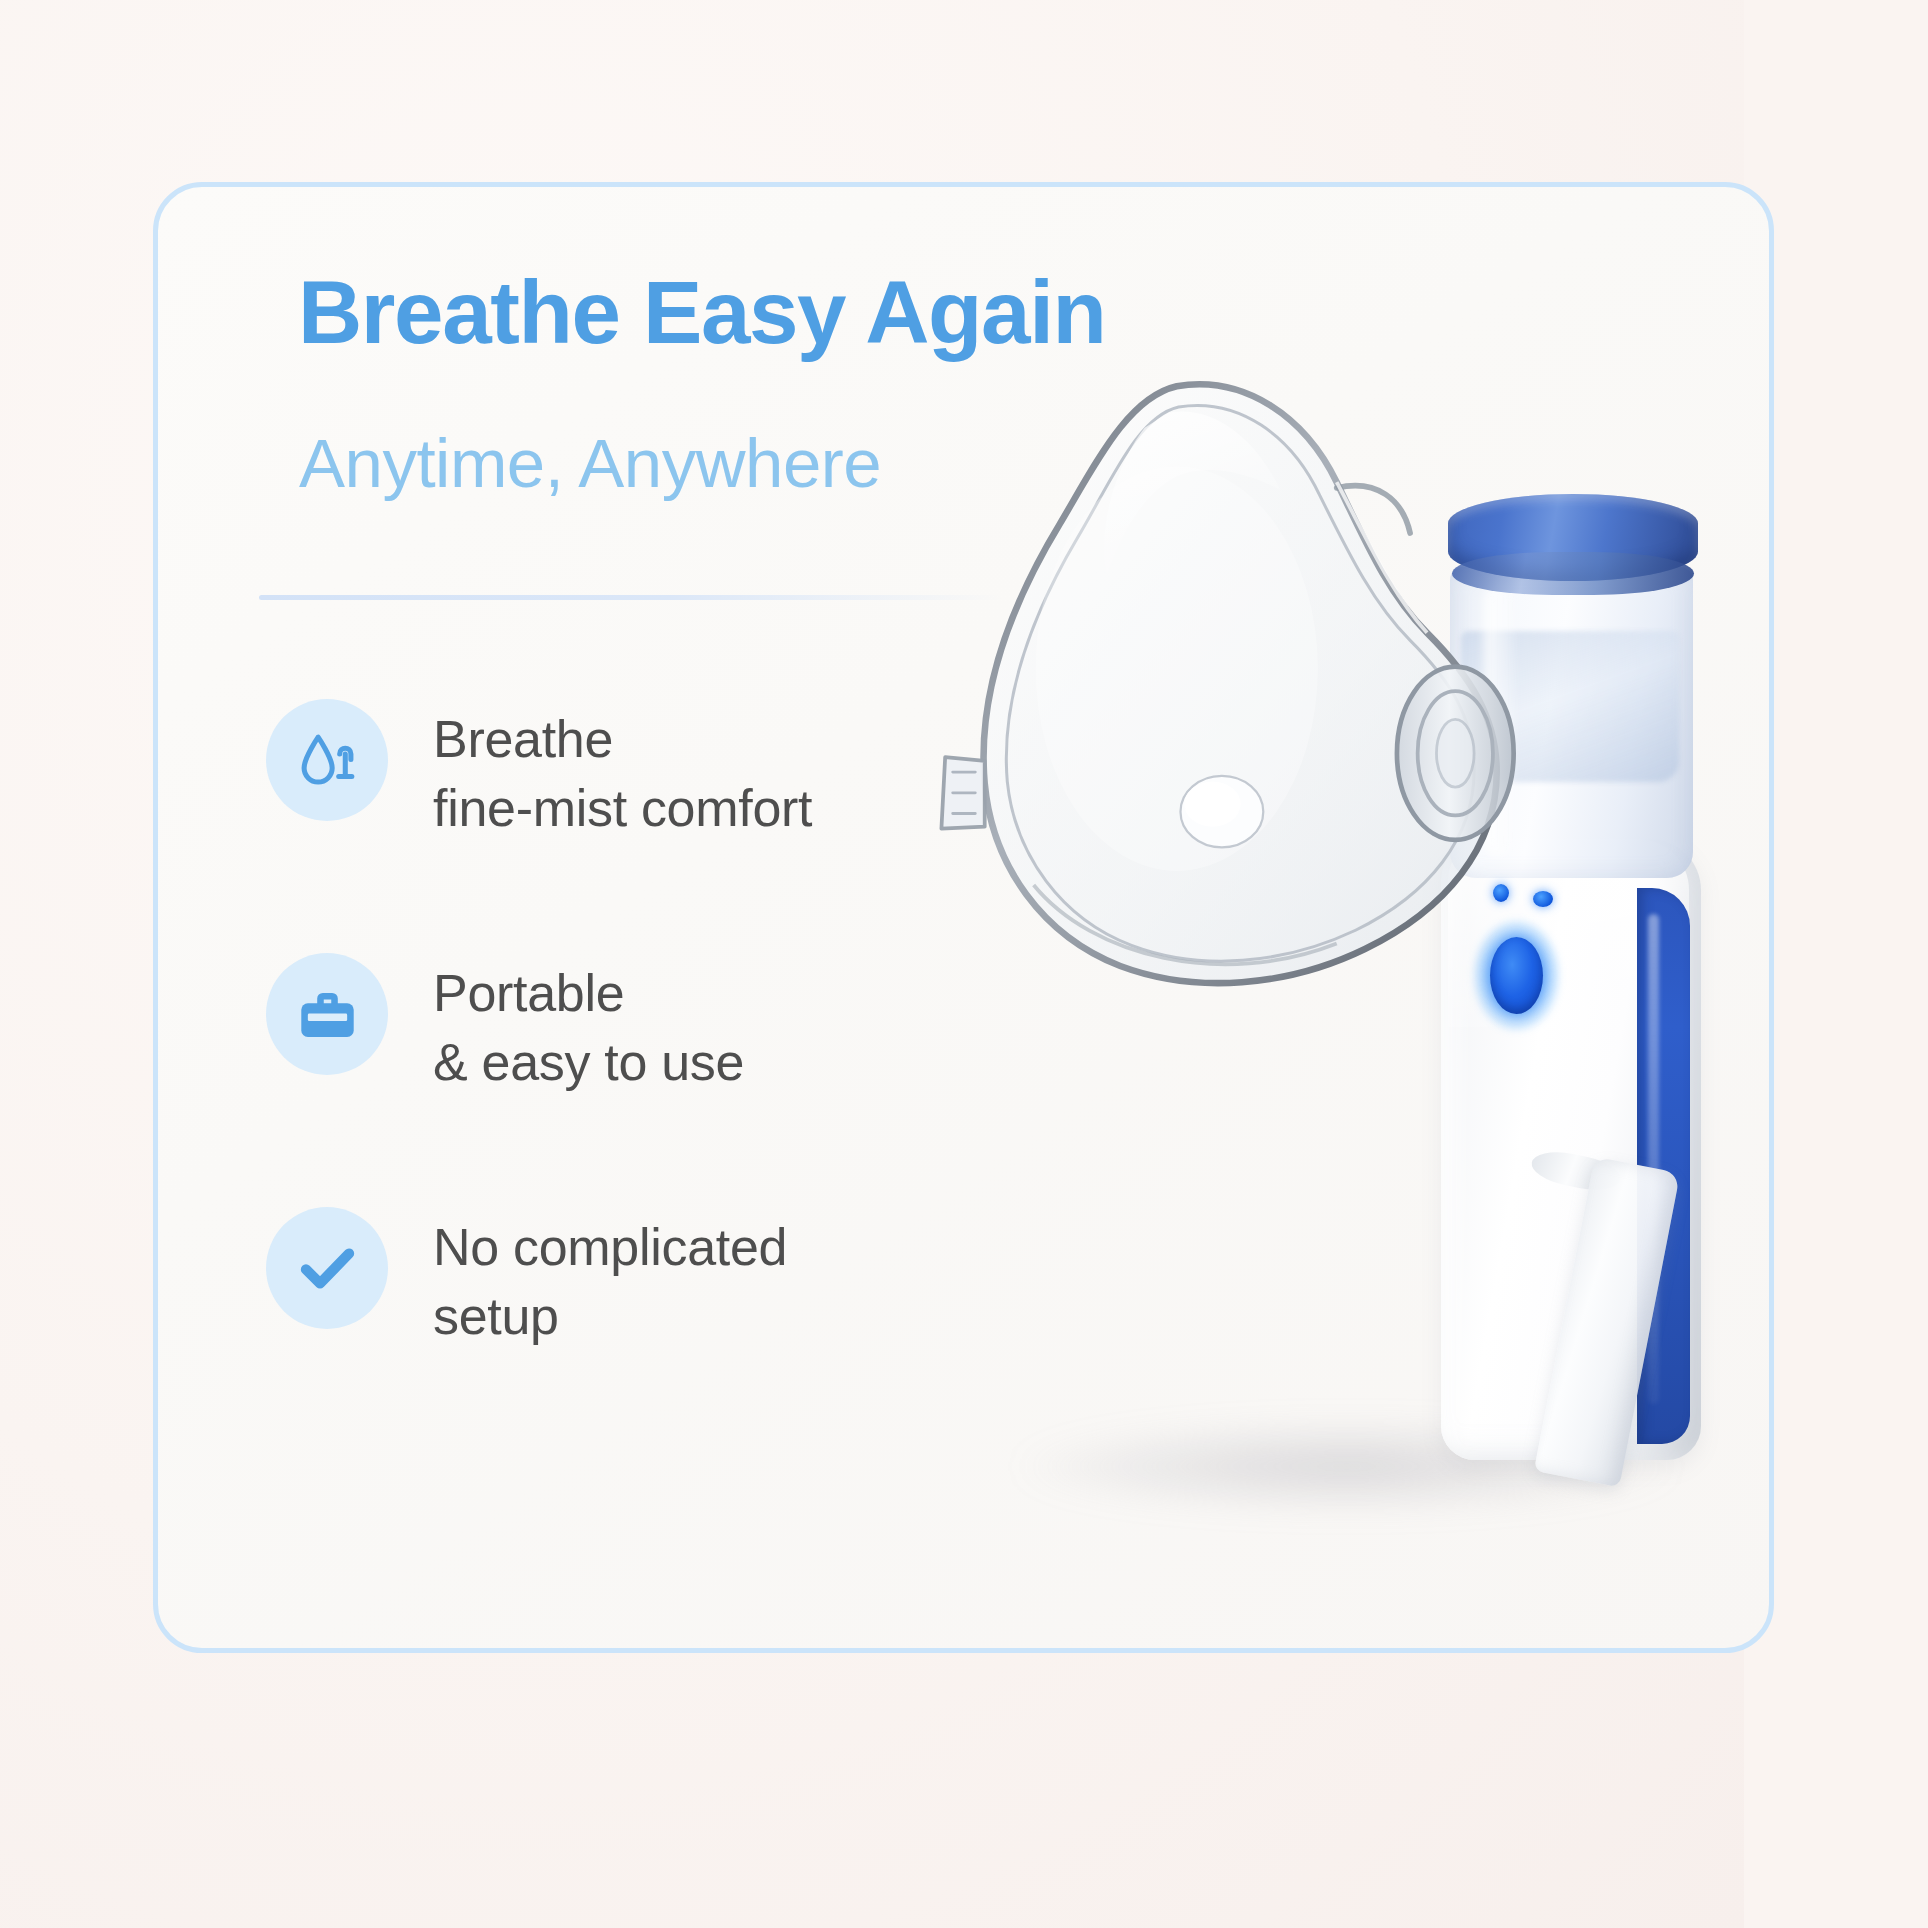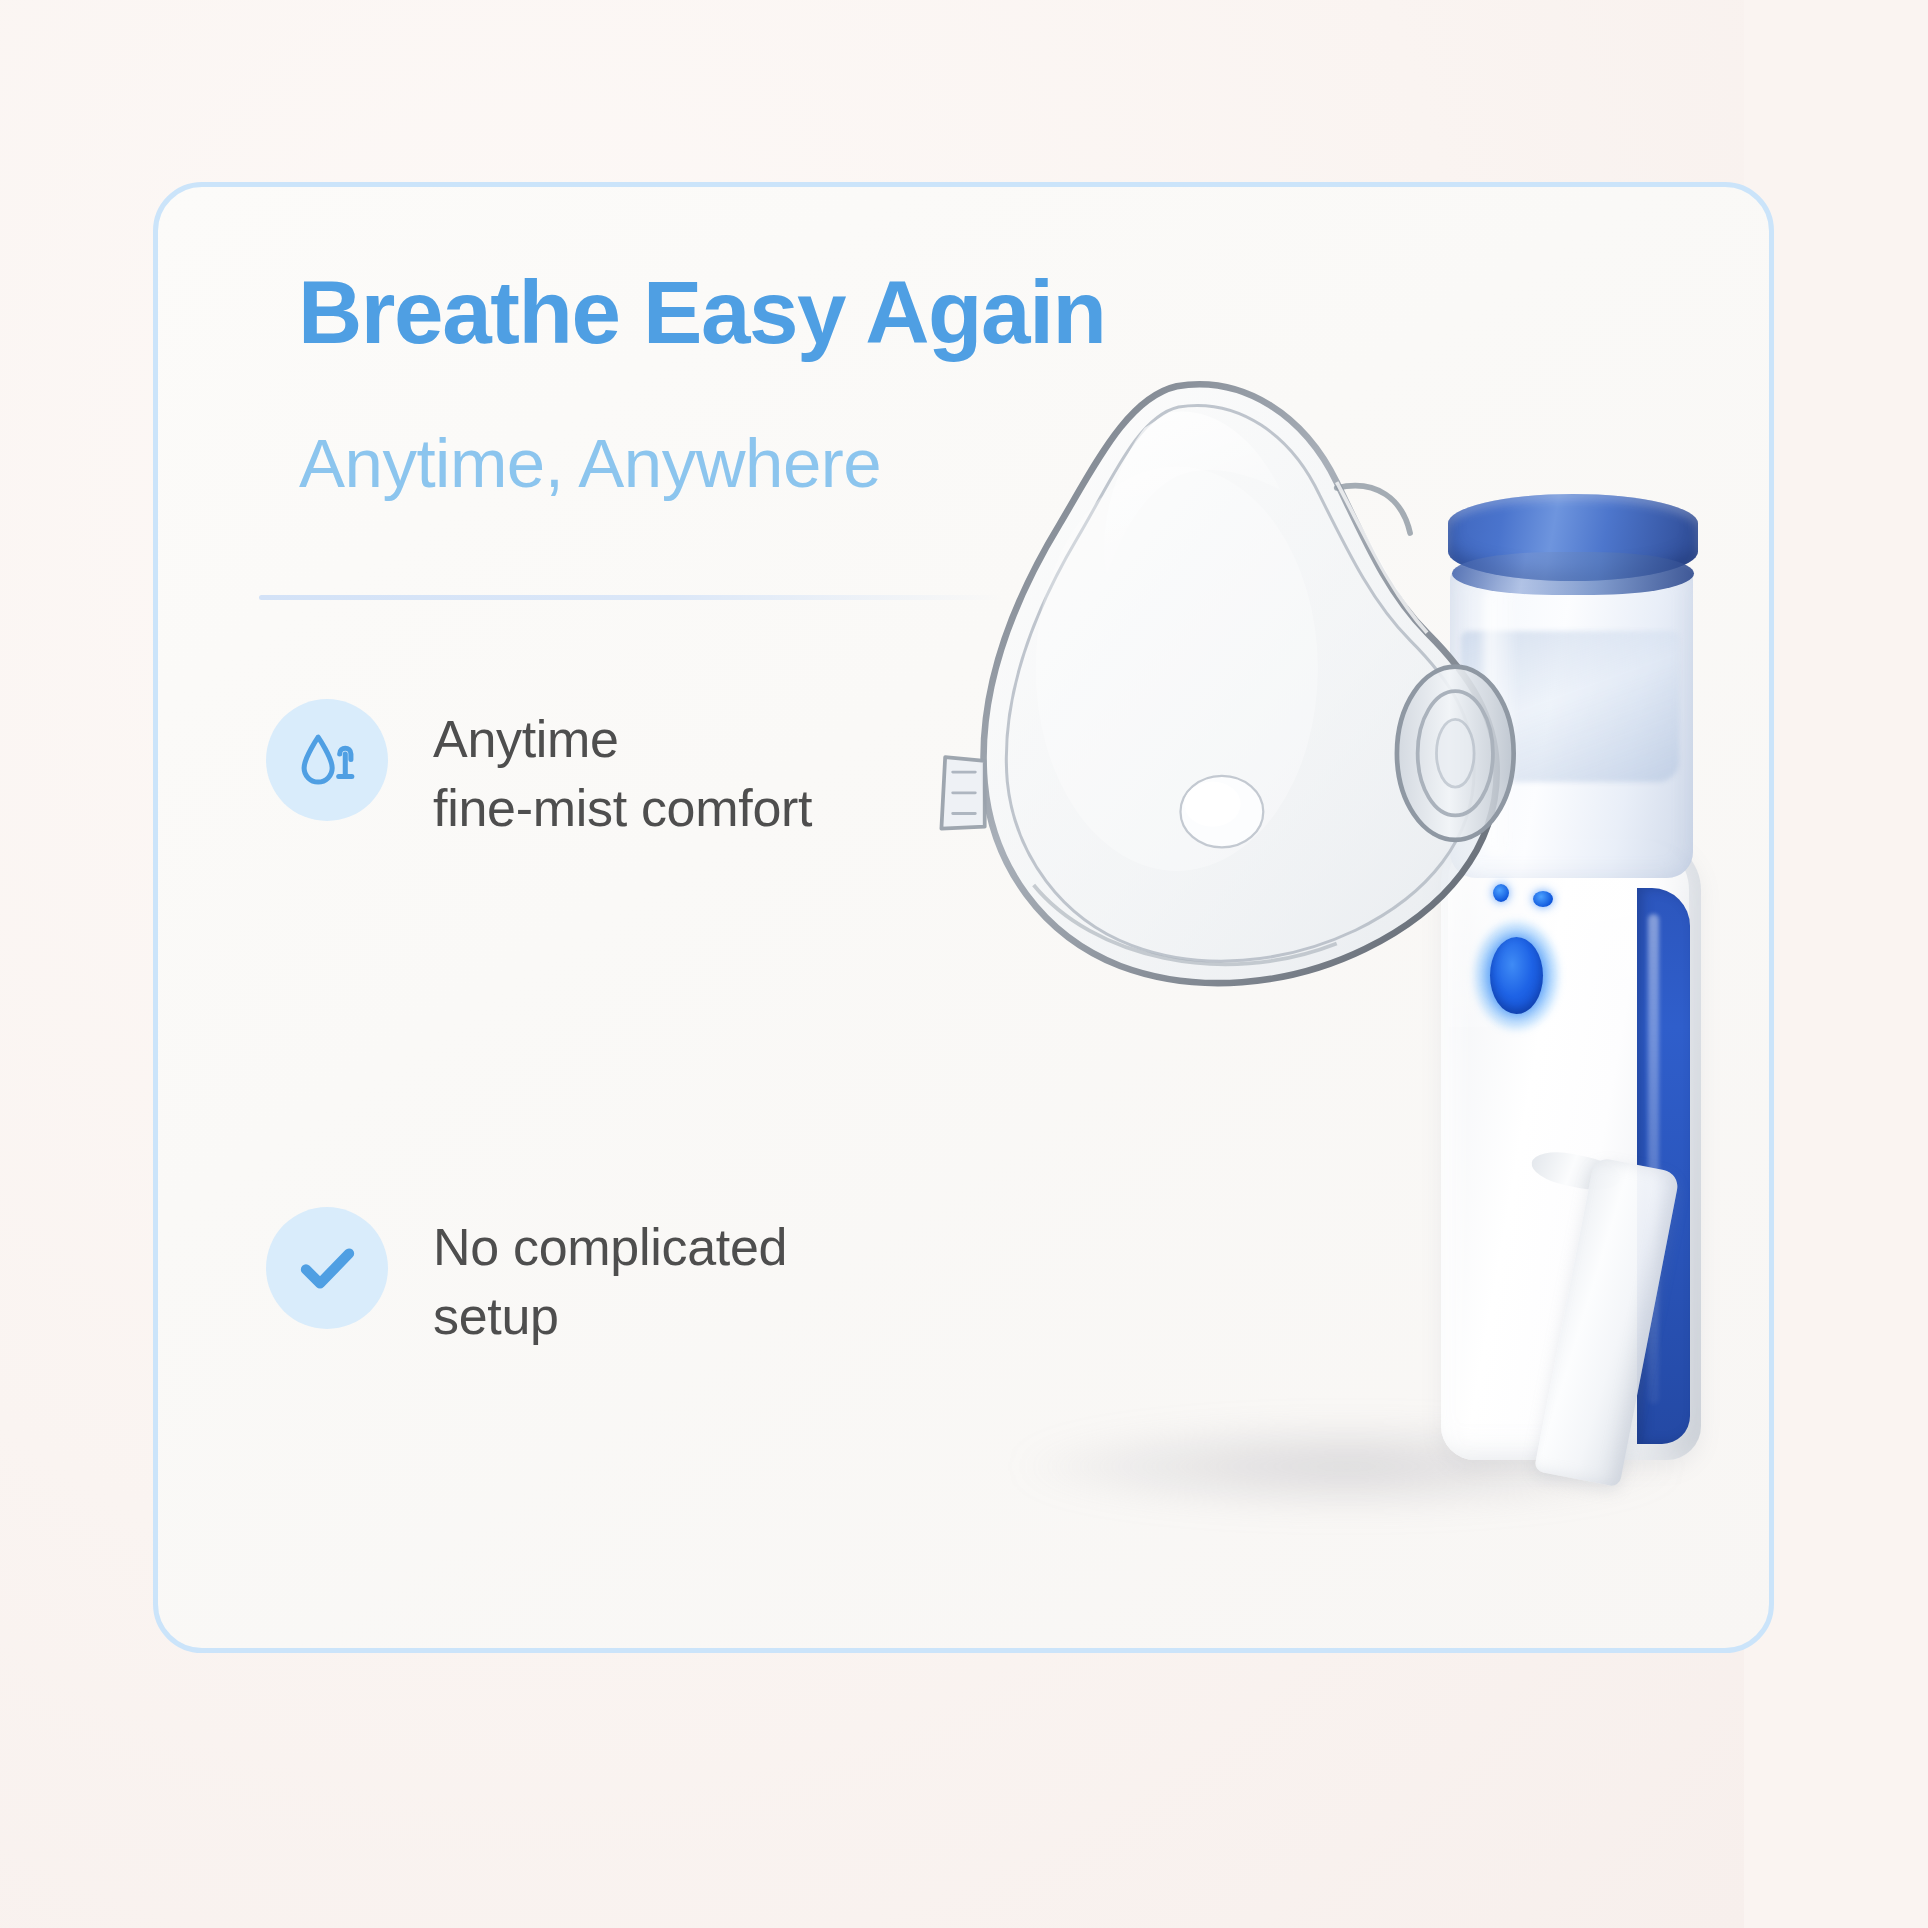--- a/index.html
+++ b/index.html
@@ -339,24 +339,35 @@
 
   <div class="feature feature-1" data-interactable="false">
     <div class="feat-icon" data-interactable="false">
       <svg width="73" height="73" viewBox="0 0 78 78" aria-hidden="true">
         <path d="M29 14 C29 14 14 36 14 47 A15 15 0 0 0 44 47 C44 36 29 14 29 14 Z" fill="none" stroke="#4f9fe3" stroke-width="5.4" stroke-linejoin="round"></path>
         <path d="M52 32 C52 24 64 24 64 32 L64 38" fill="none" stroke="#4f9fe3" stroke-width="5.4" stroke-linecap="round"></path>
         <path d="M58 32 L58 56" stroke="#4f9fe3" stroke-width="5.4" stroke-linecap="round"></path>
         <path d="M51 56 L65 56" stroke="#4f9fe3" stroke-width="5.4" stroke-linecap="round"></path>
       </svg>
     </div>
-    <div class="feat-text" data-interactable="false">Anytime
+    <div class="feat-text" data-interactable="false">Breathe
 fine-mist comfort</div>
   </div>
 
+  <div class="feature feature-2" data-interactable="false">
+    <div class="feat-icon" data-interactable="false">
+      <svg width="73" height="73" viewBox="0 0 78 78" aria-hidden="true">
+        <path d="M28 22 A6 6 0 0 1 34 16 L44 16 A6 6 0 0 1 50 22 L50 28 L43 28 L43 23 L35 23 L35 28 L28 28 Z" fill="#4f9fe3"></path>
+        <rect x="11" y="27" width="56" height="36" rx="7" fill="#4f9fe3"></rect>
+        <rect x="18" y="38" width="42" height="8" rx="1.5" fill="#ddeefb"></rect>
+      </svg>
+    </div>
+    <div class="feat-text" data-interactable="false">Portable
+&amp; easy to use</div>
+  </div>
 
   <div class="feature feature-3" data-interactable="false">
     <div class="feat-icon" data-interactable="false">
       <svg width="73" height="73" viewBox="0 0 78 78" aria-hidden="true">
         <path d="M16 40 L31 55 L62 23" fill="none" stroke="#4f9fe3" stroke-width="11" stroke-linecap="round" stroke-linejoin="round"></path>
       </svg>
     </div>
     <div class="feat-text" data-interactable="false">No complicated
 setup</div>
   </div>

